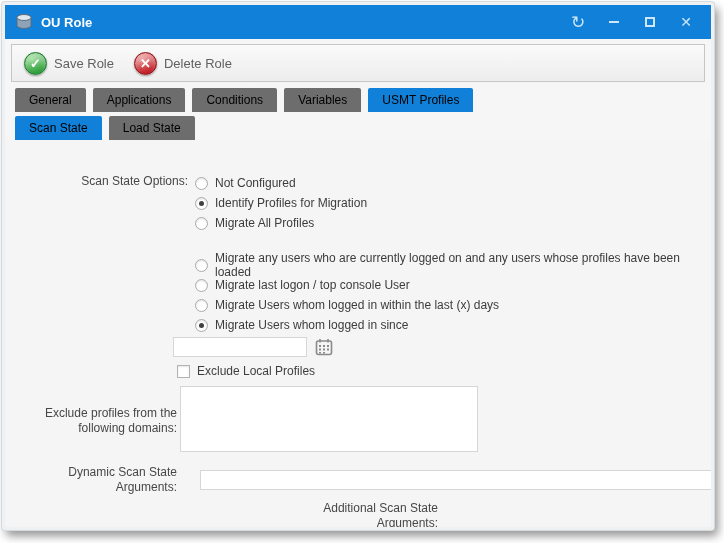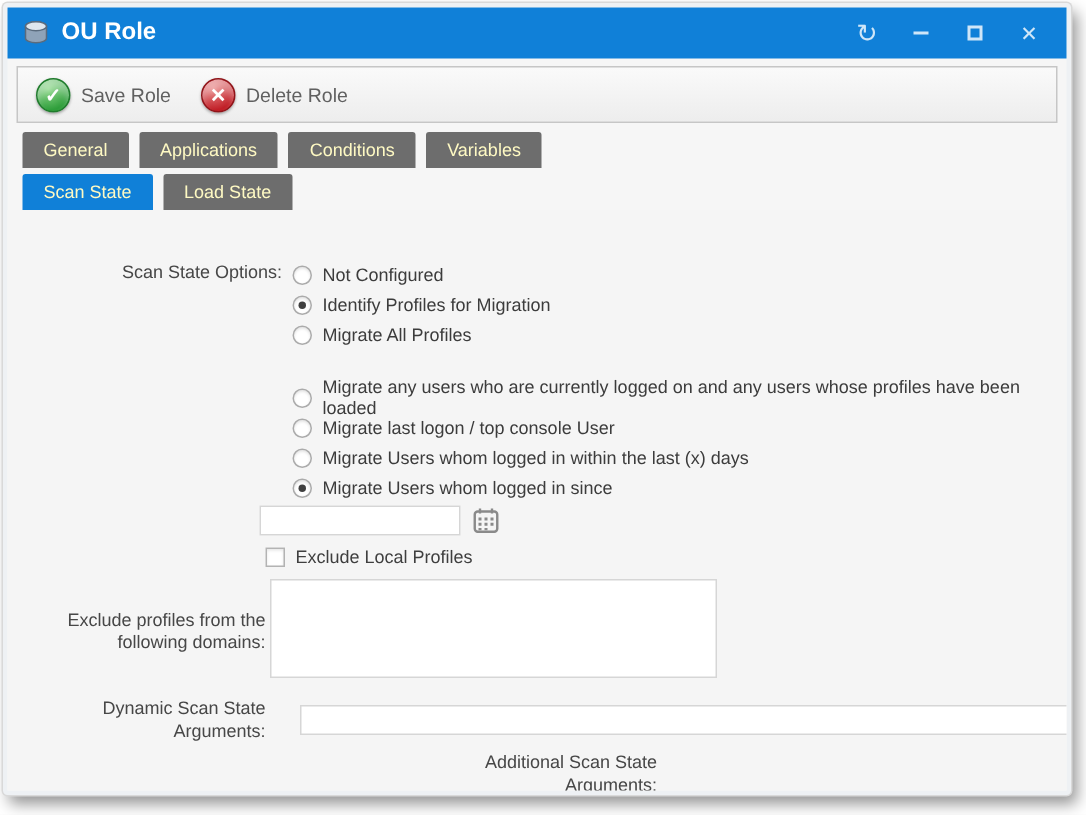--- a/index.html
+++ b/index.html
@@ -8,21 +8,21 @@
 
   .dialog { position:absolute; left:2px; top:2px; width:712px; height:528px;
             background:#f6f6f6; border:3px solid #eef1f4; border-radius:3px;
             box-shadow:0 0 0 1px #d9d9d9, 4px 6px 10px rgba(0,0,0,.42);
             display:flex; flex-direction:column; }
 
   
   .titlebar { height:34px; background:#1080d8; display:flex; align-items:center;
               padding:0 10px; flex:none; }
   .app-icon { width:18px; height:18px; margin-right:8px; flex:none; }
-  .title-text { color:#ffffff; font-size:16px; font-weight:bold; flex:1; }
+  .title-text { color:#ffffff; font-size:13px; font-weight:bold; flex:1; }
   .win-btns { display:flex; align-items:center; gap:6px; }
   .win-btn { width:30px; height:26px; display:flex; align-items:center; justify-content:center;
              color:#cfe6f8; font-size:14px; cursor:default; }
   .win-btn.refresh { font-size:17px; }
   .win-btn .minbar { width:10px; height:2px; background:#cfe6f8; display:block; }
   .win-btn .maxbox { width:10px; height:10px; border:2px solid #cfe6f8; display:block; }
 
   
   .toolbar { margin:5px 6px 2px 6px; height:38px; flex:none;
              background:linear-gradient(#fafafa,#ededed);
@@ -32,21 +32,21 @@
   .tool-circle { width:23px; height:23px; border-radius:50%; display:flex;
                  align-items:center; justify-content:center; color:#fff;
                  font-size:13px; font-weight:bold;
                  box-shadow:inset 0 6px 6px rgba(255,255,255,.45), 0 1px 2px rgba(0,0,0,.35); }
   .circle-green { background:radial-gradient(circle at 35% 30%, #8ed88b, #2f9e3b 70%); border:1px solid #1f7a2c; }
   .circle-red   { background:radial-gradient(circle at 35% 30%, #e98a8a, #c11f27 70%); border:1px solid #8f1419; }
   .tool-label { font-size:13px; color:#606060;text-align:center; }
 
   
   .tabrow { display:flex; gap:7px; margin:4px 0 0 10px; flex:none; }
-  .tab { padding:5px 14px; font-size:12px; color:#fef9c3; background:#6d6d6d;
+  .tab { padding:5px 14px; font-size:12px; color:#000000; background:#6d6d6d;
          border-radius:2px 2px 0 0; cursor:default; white-space:nowrap; }
   .tab.active { background:#1080d8; }
 
   
   .content { flex:1; background:#f5f5f5; padding-top:33px; font-size:12px; color:#3f3f3f; overflow:hidden; }
   .frow { display:flex; }
   .flabel { width:184px; flex:none; text-align:right; color:#474747; line-height:15px; }
   .flabel.tight { padding-right:1px; padding-top:1px; }
   .flabel.gap { padding-right:12px; }
   .fctrl { flex:1; }
@@ -114,20 +114,21 @@
       <span class="tool-circle circle-red">✕</span>
       <span class="tool-label">Delete Role</span>
     </div>
   </div>
 
   <div class="tabrow">
     <div class="tab">General</div>
     <div class="tab">Applications</div>
     <div class="tab">Conditions</div>
     <div class="tab">Variables</div>
+    <div class="tab active">USMT Profiles</div>
   </div>
 
   <div class="tabrow">
     <div class="tab active">Scan State</div>
     <div class="tab">Load State</div>
   </div>
 
   <div class="content">
 
     <div class="frow">

